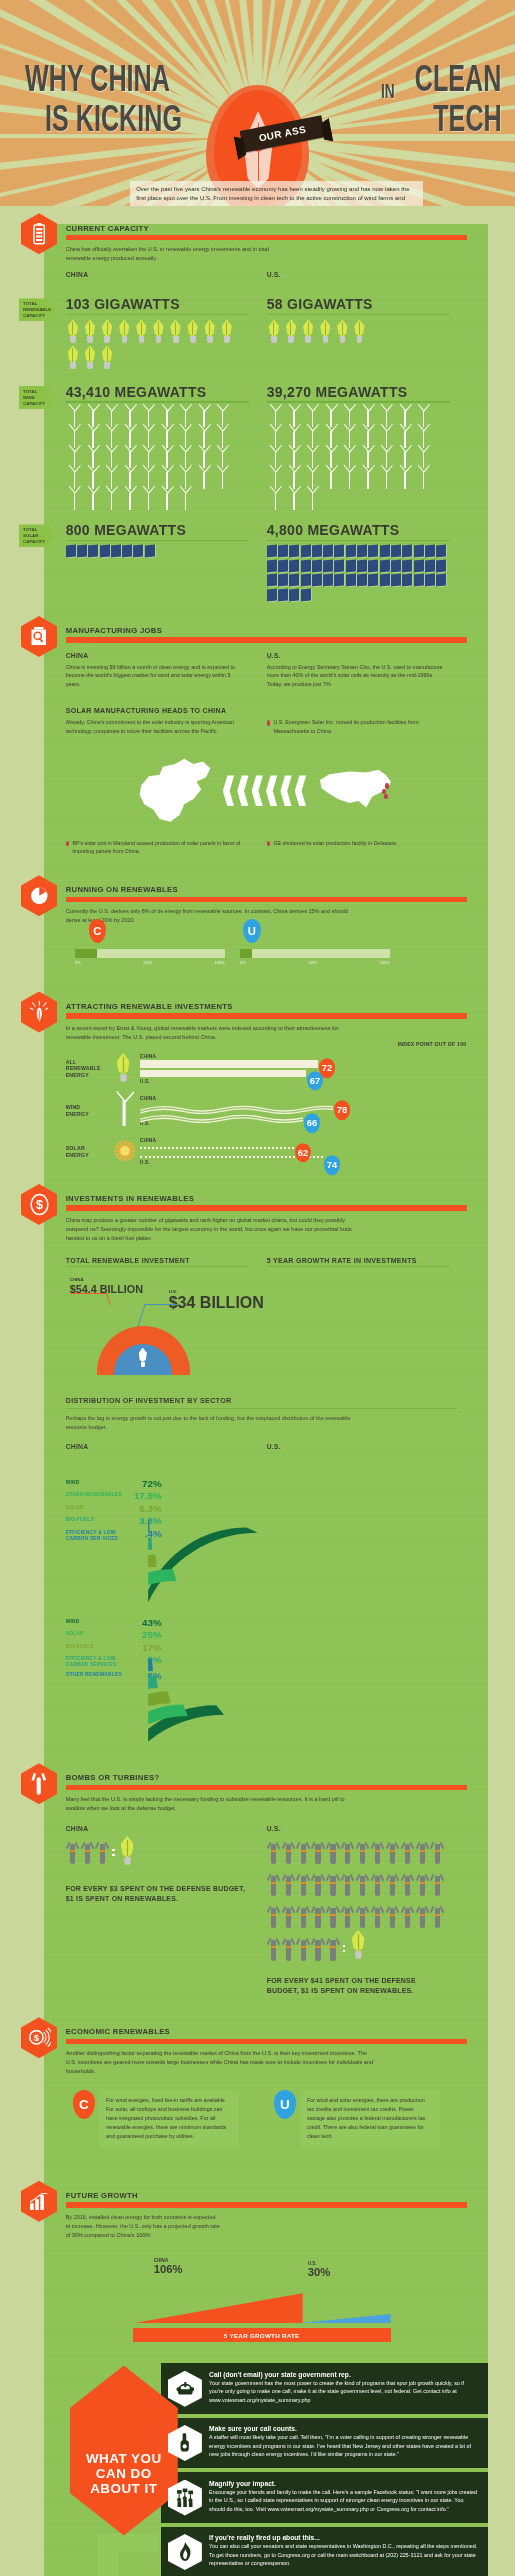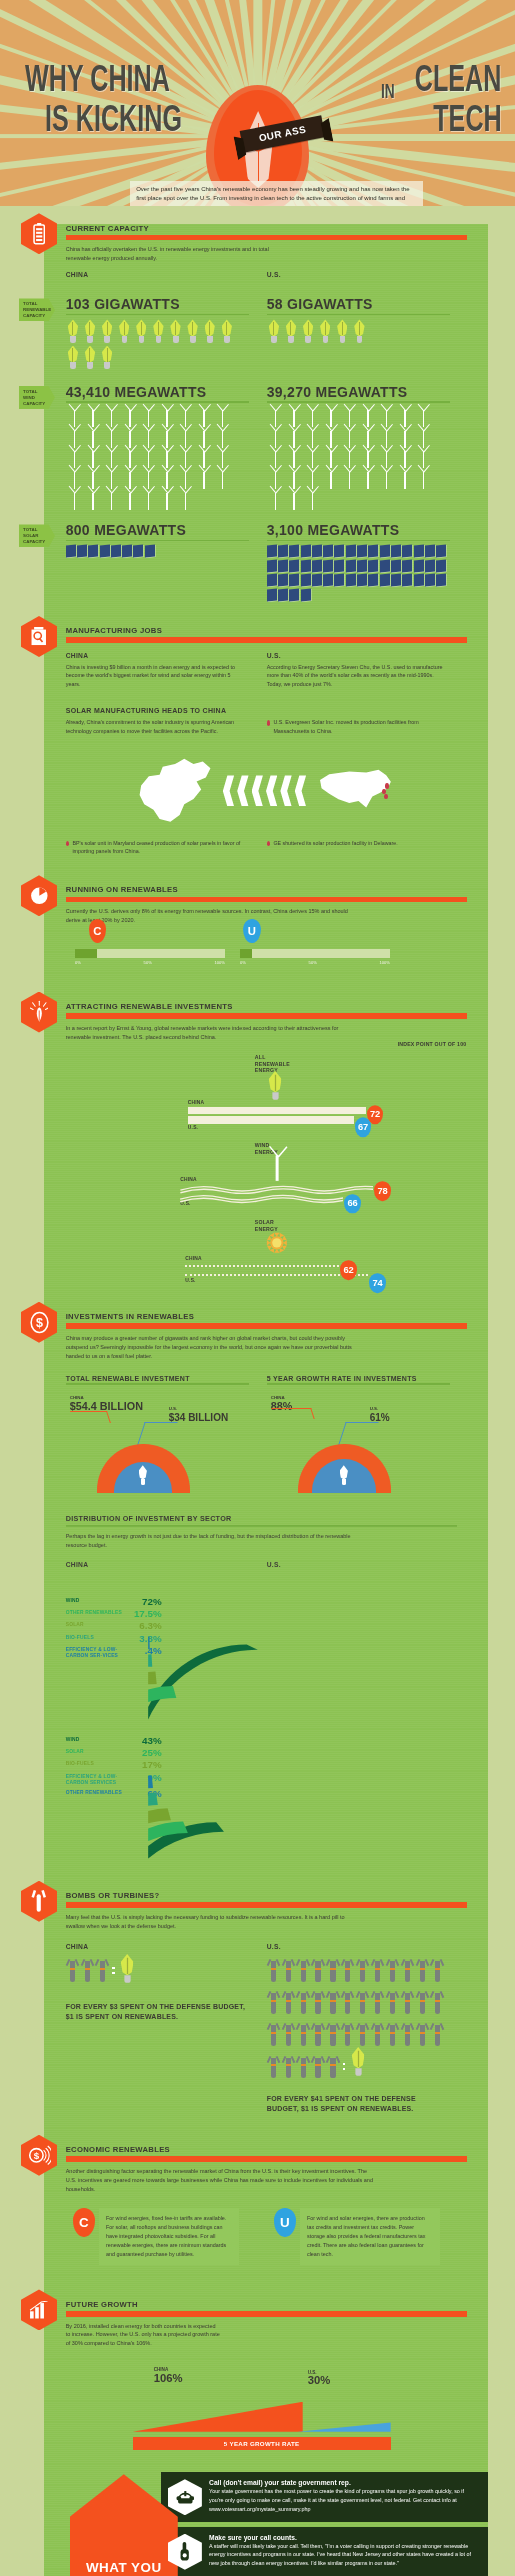--- a/index.html
+++ b/index.html
@@ -182,21 +182,21 @@
     border-radius: 50% 50% 50% 50% / 42% 42% 58% 58%;
     display:flex; align-items:center; justify-content:center;
     color:#fff; font-weight:700; font-size: 11.3px;
   }
   .pinC { background:#f4511e; } .pinU { background:#2fa3e0; }
   .trackOuter { height: 8.8px; background:#cfe0a8; width: 150px; }
   .trackFill { height: 8.8px; background:#6ea32e; }
 
   
   .idxNote { position:absolute; right: 21.7px; top: 0; font-size: 5.2px; font-weight:700; letter-spacing:0.2px; }
-  .idxRow { display:flex; align-items:center; margin-left: 21.7px; margin-top: 5.2px; position:relative;flex-direction:column; }
+  .idxRow { display:flex; align-items:center; margin-left: 21.7px; margin-top: 5.2px; position:relative; }
   .idxLabel { width: 44px; font-size: 5.2px; font-weight:700; line-height:1.3; letter-spacing:0.2px; }
   .idxIcon { width: 30px; display:flex; align-items:center; justify-content:center; }
   .idxBars { position:relative; flex:1; }
   .cLabel { font-size: 4.9px; font-weight:700; letter-spacing:0.2px; }
   .barC, .barU { height: 7.7px; background:#f4f0dc; margin: 1.5px 0; position:relative; }
   .bubble {
     position:absolute; top:50%; transform: translateY(-50%);
     width: 16.5px; height: 19.6px; border-radius: 50% 50% 50% 50% / 45% 45% 55% 55%;
     color:#fff; font-weight:700; font-size: 9.3px;
     display:flex; align-items:center; justify-content:center;
@@ -209,21 +209,21 @@
   .domeOuter { position:absolute; left: 31px; bottom: 0; width: 93px; height: 49px;
                border-radius: 46px 46px 0 0; background:#ef5b24; }
   .domeInner { position:absolute; bottom: 0; border-radius: 515px 515px 0 0; background:#4a8fc4; }
   .domeLeaf { position:absolute; bottom: 7.2px; left:50%; margin-left:-4.6px; width:9.3px; height:20.6px; }
   .domeLeaf .lf { position:absolute; top:0; left:0.5px; width:8.3px; height:14.4px; background:#fff;
                   clip-path: polygon(50% 0,100% 38%,86% 86%,50% 100%,14% 86%,0 38%); }
   .domeLeaf .bs { position:absolute; top:14px; left:2.6px; width:4.1px; height:5.7px; background:#fff; border-radius:0 0 1.5px 1.5px;}
   .dLabelC { position:absolute; left: 4.1px; top: 0; font-size: 4.4px; font-weight:700; }
   .dValC   { position:absolute; left: 4.1px; top: 5.2px; font-size: 10.8px; font-weight:700; }
   .dLabelU { position:absolute; left: 103px; top: 11.3px; font-size: 4.4px; font-weight:700; }
-  .dValU   { position:absolute; left: 103px; top: 16.5px; font-size: 10px; font-weight:700; }
+  .dValU   { position:absolute; left: 103px; top: 16.5px; font-size: 16px; font-weight:700; }
   .leadC { position:absolute; border-top:0.8px solid #ef5b24; border-right:0.8px solid #ef5b24;
            left: 6.2px; top: 15.5px; width: 37px; height: 12.4px; border-left:0; border-bottom:0;
            transform: skewX(18deg); }
   .leadU { position:absolute; border-top:0.8px solid #4a8fc4; border-left:0.8px solid #4a8fc4;
            left: 74px; top: 27px; width: 33px; height: 29px; border-right:0; border-bottom:0;
            transform: skewX(-18deg); }
 
   
   .subHead { margin-left: 21.7px; margin-top: 20.6px; font-size: 7.2px; font-weight:700; letter-spacing:0.3px;}
   .subRule { margin-left: 21.7px; margin-top: 2.6px; height: 1.5px; background:#76b03f; width: 391px; }
@@ -954,21 +954,21 @@
                     <div class="panel"></div>
                     <div class="panel"></div>
                     <div class="panel"></div>
                     <div class="panel"></div>
                     <div class="panel"></div>
                     <div class="panel"></div>
                     <div class="panel"></div>
                   </div>
                 </div>
                 <div class="col">
-                  <div class="bigNum">3,100 MEGAWATTS</div>
+                  <div class="bigNum">4,800 MEGAWATTS</div>
                   <div class="rule"></div>
                   <div class="iconRow" style="width: 181px;">
                     <div class="panel"></div>
                     <div class="panel"></div>
                     <div class="panel"></div>
                     <div class="panel"></div>
                     <div class="panel"></div>
                     <div class="panel"></div>
                     <div class="panel"></div>
                     <div class="panel"></div>
@@ -1256,34 +1256,20 @@
           <div class="dLabelU">U.S.</div>
           <div class="dValU">$34 BILLION</div>
           <div class="leadU"></div>
           <div class="domeOuter"></div>
           <div class="domeInner" id="domeInner0" style="width: 58px; height: 31px; left: 48px;"></div>
           <div class="domeLeaf" style="left:77px">
             <div class="lf"></div>
                 <div class="bs"></div>
           </div>
         </div>
-        <div class="domeCell">
-          <div class="dLabelC">CHINA</div>
-          <div class="dValC">88%</div>
-          <div class="leadC" style="left:6.2px;top:13.4px;width:40px;height:11.3px"></div>
-          <div class="dLabelU">U.S.</div>
-          <div class="dValU">61%</div>
-          <div class="leadU"></div>
-          <div class="domeOuter"></div>
-          <div class="domeInner" id="domeInner1" style="width: 64px; height: 34px; left: 45px;"></div>
-          <div class="domeLeaf" style="left:77px">
-            <div class="lf"></div>
-                <div class="bs"></div>
-          </div>
-        </div>
       </div>
     </div>
 
     <div>
       <div class="subHead">DISTRIBUTION OF INVESTMENT BY SECTOR</div>
       <div class="subRule"></div>
       <div class="secBody secBodyWide">Perhaps the lag in energy growth is not just due to the lack of funding, but the misplaced distribution of the renewable resource budget.</div>
 
       <div class="cols" style="margin-top:11.3px">
         <div class="col">
@@ -1700,21 +1686,21 @@
         </div>
         <div class="incCell">
           <div class="incPin" style="background:#2fa3e0">
             <span>U</span>
           </div>
           <div class="incCard">For wind and solar energies, there are production tax credits and investment tax credits. Power storage also provides a federal manufacturers tax credit. There are also federal loan guarantees for clean tech.</div>
         </div>
       </div>
     </div>
 
-    <div class="sec" style="margin-top:35px">
+    <div class="sec" style="margin-top:44px">
       <div class="hexIcon">
         <svg width="19.6" height="17.5" viewBox="0 0 38 34">
           <rect x="2" y="20" width="7" height="14" fill="#fff"></rect>
           <rect x="12" y="12" width="7" height="22" fill="#fff"></rect>
           <rect x="22" y="4" width="7" height="30" fill="#fff"></rect>
           <polyline points="2,18 13,10 24,2 36,0" fill="none" stroke="#fff" stroke-width="2"></polyline>
         </svg>
       </div>
       <div class="secTitle">FUTURE GROWTH</div>
       <div class="secRule"></div>

